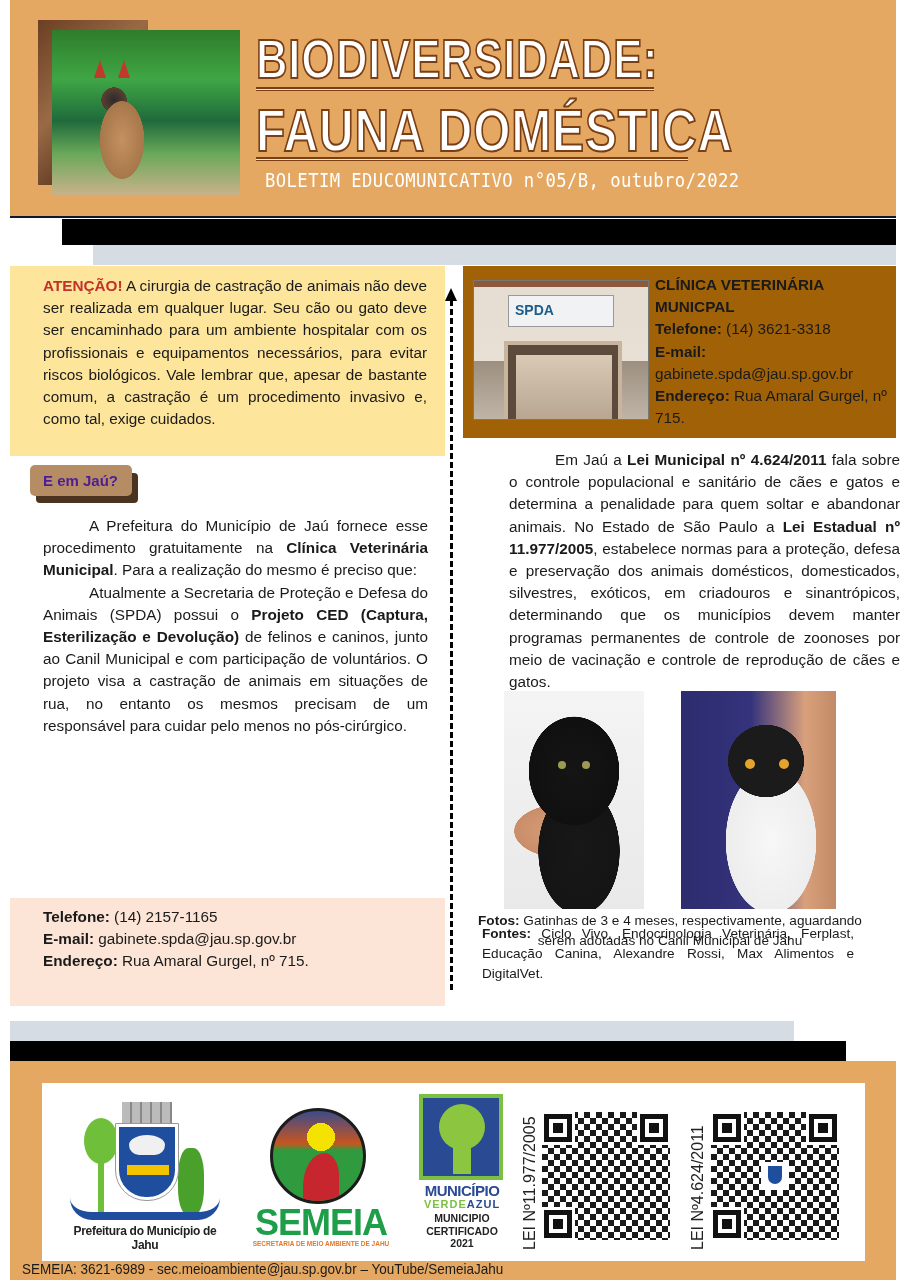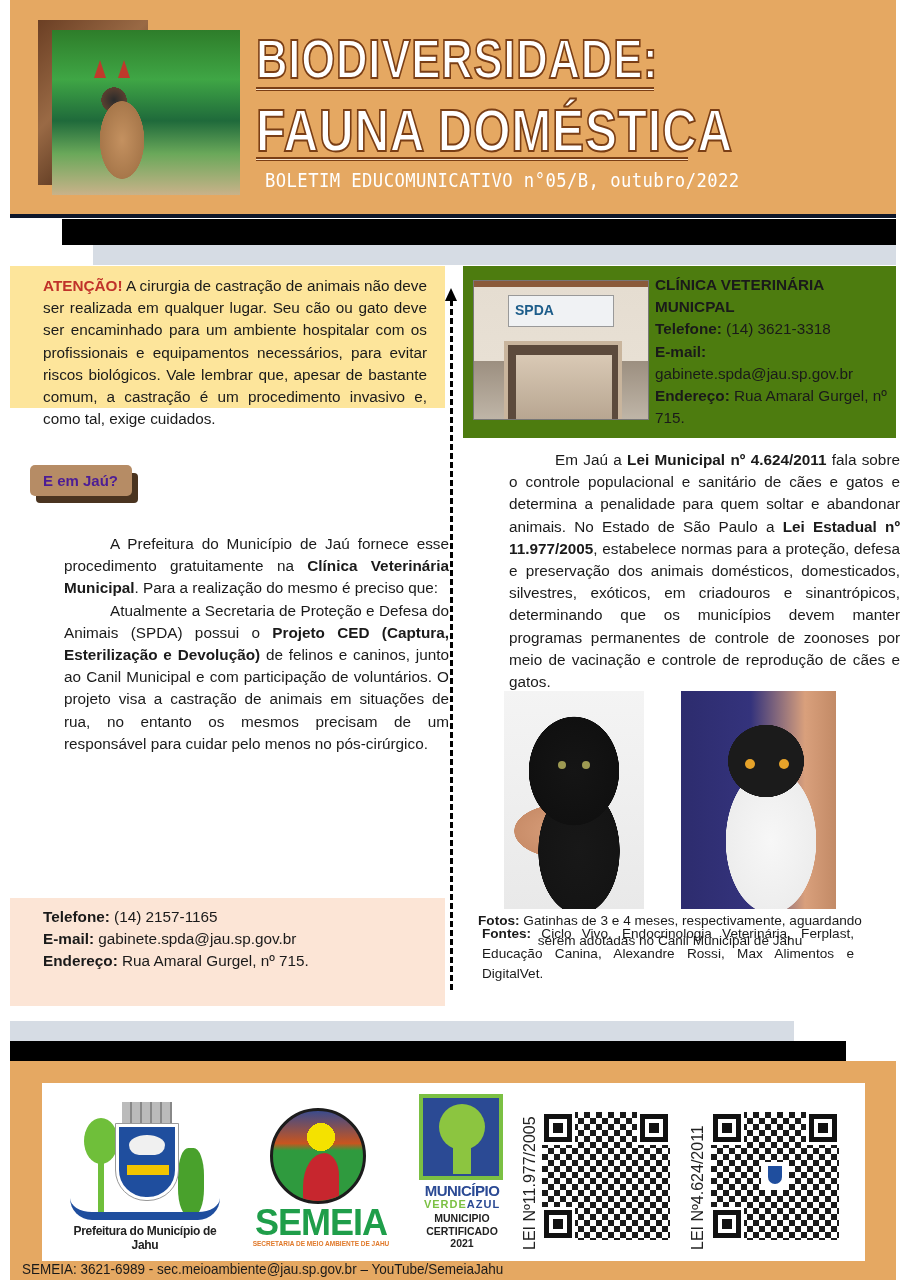--- a/index.html
+++ b/index.html
@@ -1,20 +1,20 @@
 <!DOCTYPE html>
 <html><head>
 <meta charset="utf-8">
 <style>
   * { box-sizing: border-box; margin: 0; padding: 0; }
   html, body { width: 905px; height: 1280px; background: #ffffff; overflow: hidden; }
   body { position: relative; font-family: "Liberation Sans", "DejaVu Sans", sans-serif; color: #1a1a1a; }
 
   
-  .header { position: absolute; left: 10px; top: 0; width: 886px; height: 218px; background: #e5a862; border-bottom: 4px solid #0f172a; }
+  .header { position: absolute; left: 10px; top: 0; width: 886px; height: 218px; background: #e5a862; border-bottom: 2px solid #0f172a; }
   .hero-back { position: absolute; left: 28px; top: 20px; width: 110px; height: 165px; background: linear-gradient(135deg,#6b3f24,#9a6a45 40%,#5e3a22 70%,#7c5132); }
   .hero-img { position: absolute; left: 42px; top: 30px; width: 188px; height: 165px; overflow: hidden;
     background:
       radial-gradient(ellipse 40px 70px at 70px 110px, #c49160 0%, #a7774a 55%, transparent 56%),
       radial-gradient(circle 18px at 62px 70px, #2b2b2b 0%, #5a4030 70%, transparent 71%),
       linear-gradient(180deg, #2e7d2a 0%, #3fa645 30%, #1f6a3b 55%, #6aa85a 75%, #c9b28a 100%);
   }
   .hero-img .ear1,.hero-img .ear2 { position:absolute; width:0; height:0; border-left:6px solid transparent; border-right:6px solid transparent; border-bottom:18px solid #c0392b; top:30px; }
   .hero-img .ear1 { left:42px; } .hero-img .ear2 { left:66px; }
   .title-line { position: absolute; left: 246px; font-family: "Liberation Sans Narrow","Liberation Sans", sans-serif; font-weight: 700; color: #ffffff;
@@ -24,45 +24,45 @@
   .rule { position: absolute; left: 246px; height: 4px; border-top: 2px solid #7a3e15; border-bottom: 1px solid #7a3e15; background:#f6e6cf; }
   .rule-1 { top: 87px; width: 398px; }
   .rule-2 { top: 157px; width: 432px; }
   .subtitle { position: absolute; left: 255px; top: 168px; font-family: "DejaVu Sans Mono","Liberation Mono", monospace; font-size: 20px; color: #ffffff; transform: scaleX(0.86); transform-origin: left top; letter-spacing: 0.5px; }
 
   .black-band { position: absolute; left: 62px; top: 219px; width: 834px; height: 26px; background: #000000; }
   .gray-band { position: absolute; left: 93px; top: 245px; width: 803px; height: 20px; background: #d6dce4; }
 
   
   .p { font-size: 15.3px; line-height: 22.2px; text-align: justify; }
-  .attention { position: absolute; left: 10px; top: 266px; width: 435px; height: 142px; background: #fde59b; padding: 9px 18px 0 33px; }
+  .attention { position: absolute; left: 10px; top: 266px; width: 435px; height: 190px; background: #fde59b; padding: 9px 18px 0 33px; }
   .attention .hl { color: #c0322a; font-weight: 700; }
   .tag-wrap { position: absolute; left: 30px; top: 465px; width: 108px; height: 38px; }
   .tag-shadow { position: absolute; left: 6px; top: 8px; width: 102px; height: 30px; background: #4a3420; border-radius: 4px; }
   .tag { position: absolute; left: 0; top: 0; width: 102px; height: 31px; background: #b68c65; border-radius: 5px; color: #4c1d95; font-weight: 700; font-size: 15px; line-height: 31px; padding-left: 13px; }
-  .left-body { position: absolute; left: 43px; top: 533px; width: 385px; margin-left: 21px; }
+  .left-body { position: absolute; left: 43px; top: 515px; width: 385px; }
   .indent { text-indent: 46px; }
   .bullets { list-style: none; padding-left: 58px; }
   .bullets li { position: relative; padding-left: 24px; }
   .bullets li::before { content: "•"; position: absolute; left: 0; top: 0; }
   .contact { position: absolute; left: 10px; top: 898px; width: 435px; height: 108px; background: #fce5d6; padding: 8px 0 0 33px; }
   .contact .p { text-align: left; }
   .spda-logo { position: absolute; left: 320px; top: 22px; width: 106px; height: 66px; }
   .spda-text { position: absolute; left: 6px; top: 16px; font-size: 38px; font-weight: 900; color: #1f9e4a; letter-spacing: -1px; }
   .spda-cat { position: absolute; left: 16px; top: 2px; width: 26px; height: 18px; background: #8a4b27; border-radius: 50% 50% 40% 40%; }
   .spda-bird { position: absolute; left: 70px; top: 0; width: 14px; height: 22px; background: #2f9e2f; border-radius: 50%; }
   .spda-bird::before { content:""; position:absolute; left:2px; top:-2px; width:10px; height:8px; background:#f2c00c; border-radius:50%; }
   .spda-sub { position: absolute; left: 34px; top: 58px; width: 66px; height: 3px; background: #e08a3c; }
 
   
   .arrow-line { position: absolute; left: 450px; top: 300px; height: 690px; border-left: 3px dashed #000; }
   .arrow-head { position: absolute; left: 445px; top: 288px; width: 0; height: 0; border-left: 6px solid transparent; border-right: 6px solid transparent; border-bottom: 13px solid #000; }
 
   
-  .clinic { position: absolute; left: 463px; top: 266px; width: 433px; height: 172px; background: #4d7c0f; }
+  .clinic { position: absolute; left: 463px; top: 266px; width: 433px; height: 172px; background: #a16207; }
   .clinic-photo { position: absolute; left: 10px; top: 14px; width: 176px; height: 140px; background: linear-gradient(180deg,#8a5a3a 0,#8a5a3a 6px,#e5ddd1 6px,#e8e0d4 58%,#9c8f80 58%,#bfb5a7 100%); border: 1px solid #777; overflow: hidden; }
   .clinic-photo .sign { position:absolute; left:34px; top:14px; width:106px; height:32px; background:#f0f2f4; border:1px solid #999; }
   .clinic-photo .sign::before { content:"SPDA"; position:absolute; left:6px; top:6px; font-size:14px; font-weight:900; color:#1d5d8a; }
   .clinic-photo .gate { position:absolute; left:30px; top:60px; width:118px; height:80px; background:#5c4a3c; border:4px solid #c9b59d; border-bottom:none; }
   .clinic-photo .gate::before { content:""; position:absolute; left:8px; top:10px; width:96px; height:66px; background:linear-gradient(180deg,#d9c9b5,#b7a590); }
   .clinic-info { position: absolute; left: 192px; top: 8px; width: 235px; font-size: 15.3px; line-height: 22.2px; }
   .b { font-weight: 700; }
   .right-body { position: absolute; left: 477px; top: 449px; width: 391px; margin-left: 32px; }
   .indent2 { text-indent: 46px; }
   .kitten1 { position: absolute; left: 504px; top: 691px; width: 140px; height: 218px; background:

